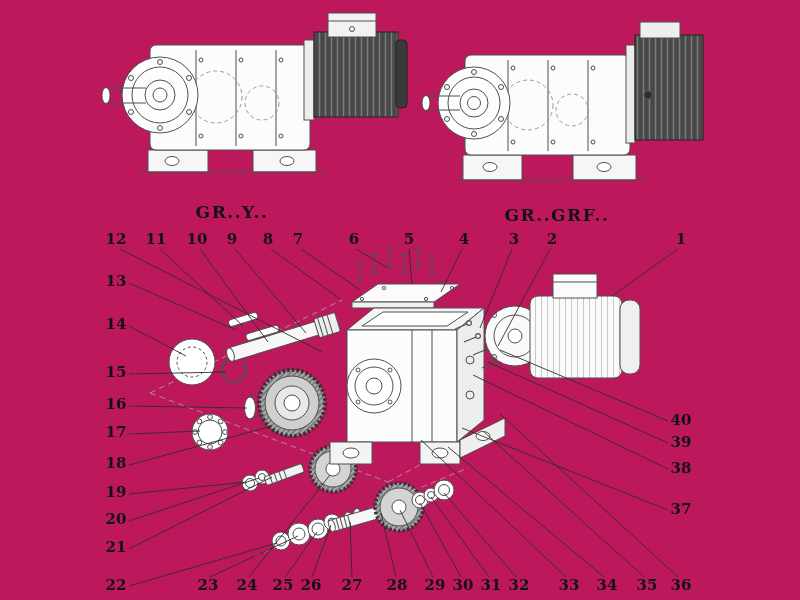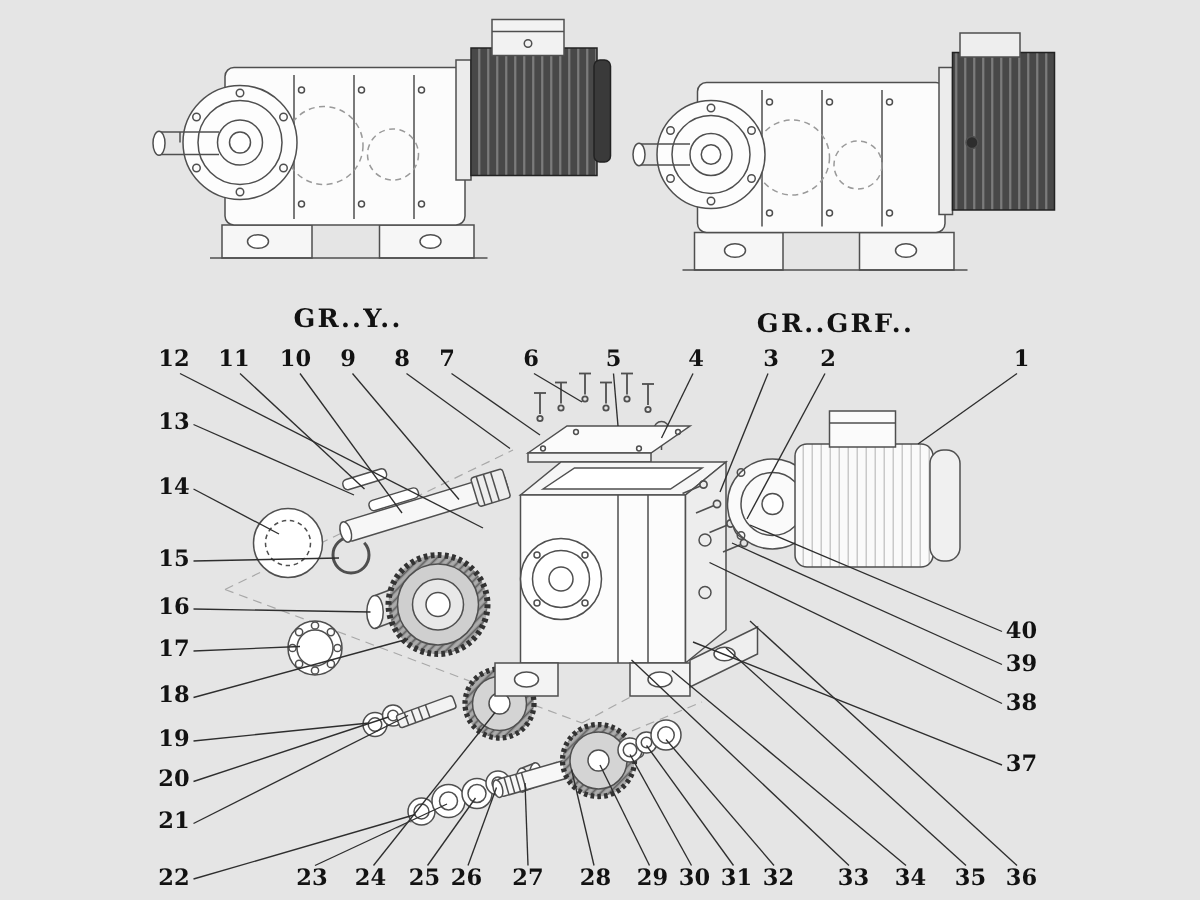--- a/index.html
+++ b/index.html
@@ -1,16 +1,16 @@
 <!DOCTYPE html>
 <html><head>
 <meta charset="utf-8">
 <style>
   html,body{margin:0;padding:0;background:#fff;}
-  .stage{position:relative;width:800px;height:600px;overflow:hidden;background:#e5e5e5;
+  .stage{position:relative;width:800px;height:600px;overflow:hidden;background:#be185d;
          font-family:"DejaVu Serif",serif;}
   svg{display:block;}
   .variant-label{font-family:"DejaVu Serif",serif;font-weight:bold;font-size:17px;
                  fill:#121212;letter-spacing:1.5px;text-anchor:middle;}
   #callouts text{font-family:"DejaVu Serif",serif;font-weight:bold;font-size:15px;
                  fill:#121212;text-anchor:middle;}
   #callouts line{stroke:#2e2e2e;stroke-width:0.9;}
   .lineart{stroke:var(--line,#4f4f4f);stroke-width:1;fill:none;}
 </style>
 </head>

